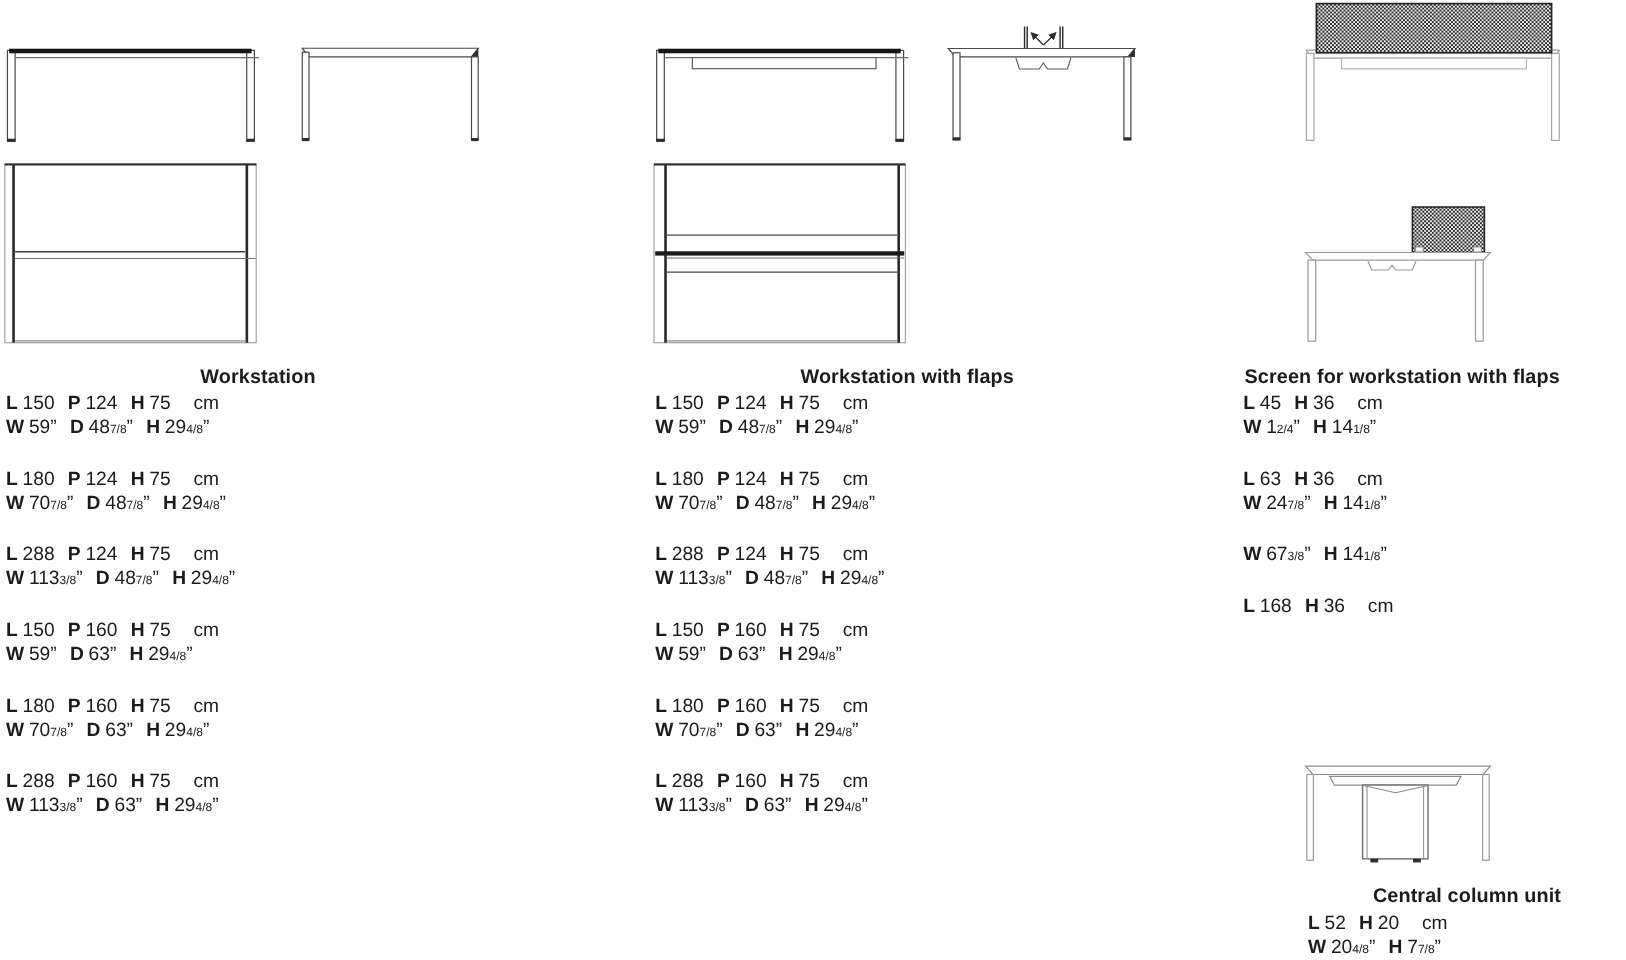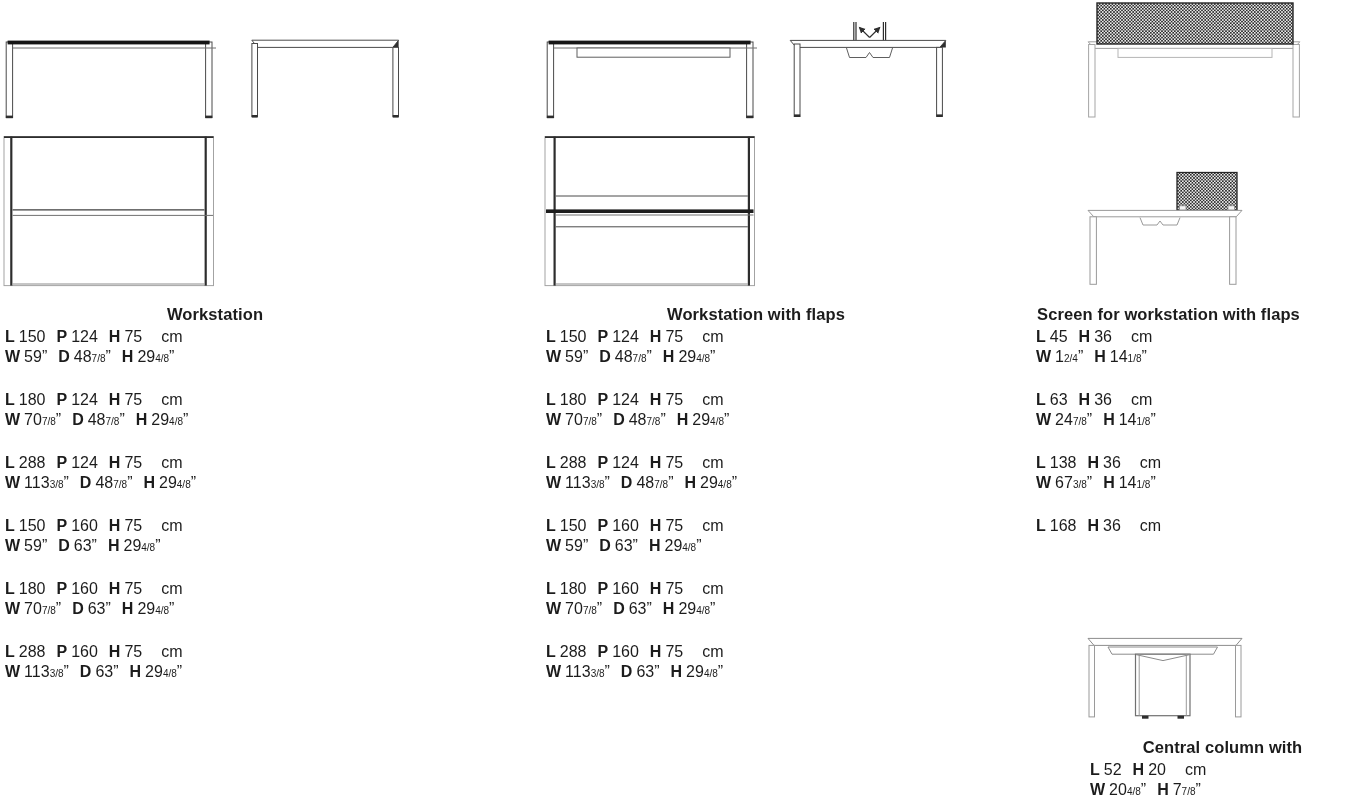--- a/index.html
+++ b/index.html
@@ -207,31 +207,30 @@
     <div class="specs">
         <div class="spec-group">
           <div class="spec-line"><span class="pair"><b>L</b><span>45</span></span><span class="pair"><b>H</b><span>36</span></span><span class="unit">cm</span></div>
           <div class="spec-line"><span class="pair"><b>W</b><span>1</span><span class="frac">2/4</span><span>”</span></span><span class="pair"><b>H</b><span>14</span><span class="frac">1/8</span><span>”</span></span></div>
         </div>
         <div class="spec-group">
           <div class="spec-line"><span class="pair"><b>L</b><span>63</span></span><span class="pair"><b>H</b><span>36</span></span><span class="unit">cm</span></div>
           <div class="spec-line"><span class="pair"><b>W</b><span>24</span><span class="frac">7/8</span><span>”</span></span><span class="pair"><b>H</b><span>14</span><span class="frac">1/8</span><span>”</span></span></div>
         </div>
         <div class="spec-group">
-          <div class="spec-line"><span class="pair"><b>L</b><span>138</span></span><span class="pair"><b>H</b><span>36</span></span><span class="unit">cm</span></div>
           <div class="spec-line"><span class="pair"><b>W</b><span>67</span><span class="frac">3/8</span><span>”</span></span><span class="pair"><b>H</b><span>14</span><span class="frac">1/8</span><span>”</span></span></div>
         </div>
         <div class="spec-group">
           <div class="spec-line"><span class="pair"><b>L</b><span>168</span></span><span class="pair"><b>H</b><span>36</span></span><span class="unit">cm</span></div>
         </div>
       </div>
   </div>
 
   <div class="text-block" style="left:1090px;top:737px;width:265px">
-    <div class="section-title">Central column with</div>
+    <div class="section-title">Central column unit</div>
     <div class="specs">
         <div class="spec-group">
           <div class="spec-line"><span class="pair"><b>L</b><span>52</span></span><span class="pair"><b>H</b><span>20</span></span><span class="unit">cm</span></div>
           <div class="spec-line"><span class="pair"><b>W</b><span>20</span><span class="frac">4/8</span><span>”</span></span><span class="pair"><b>H</b><span>7</span><span class="frac">7/8</span><span>”</span></span></div>
         </div>
       </div>
   </div>
 
 </div>
 

